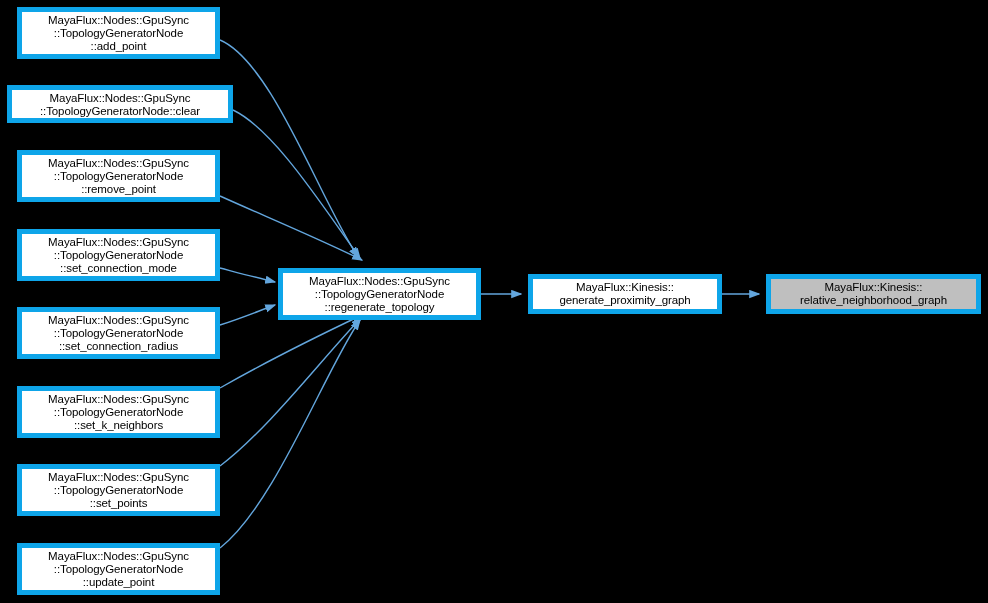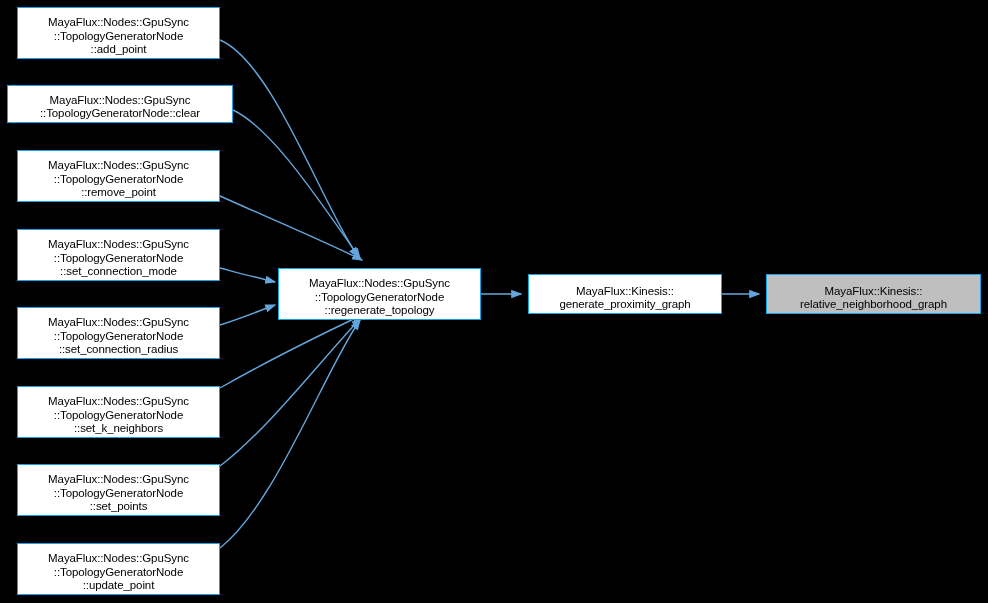--- a/index.html
+++ b/index.html
@@ -19,27 +19,27 @@
     position: absolute;
     left: 0;
     top: 0;
     width: 988px;
     height: 603px;
     pointer-events: none;
   }
   .node {
     position: absolute;
     box-sizing: border-box;
-    border: 1px solid #0ea5e9;
+    border: 5px solid #0ea5e9;
     background: #ffffff;
     color: #000000;
     font-size: 11.5px;
     line-height: 13.2px;
     display: flex;
-    align-items: flex-end;
+    align-items: flex-start;
     justify-content: center;
     text-align: center;
     padding: 2px 4px;
     white-space: pre-line;
     letter-spacing: -0.1px;
   }
   .node.highlight {
     background: #bfbfbf;
   }
   .node-text {

